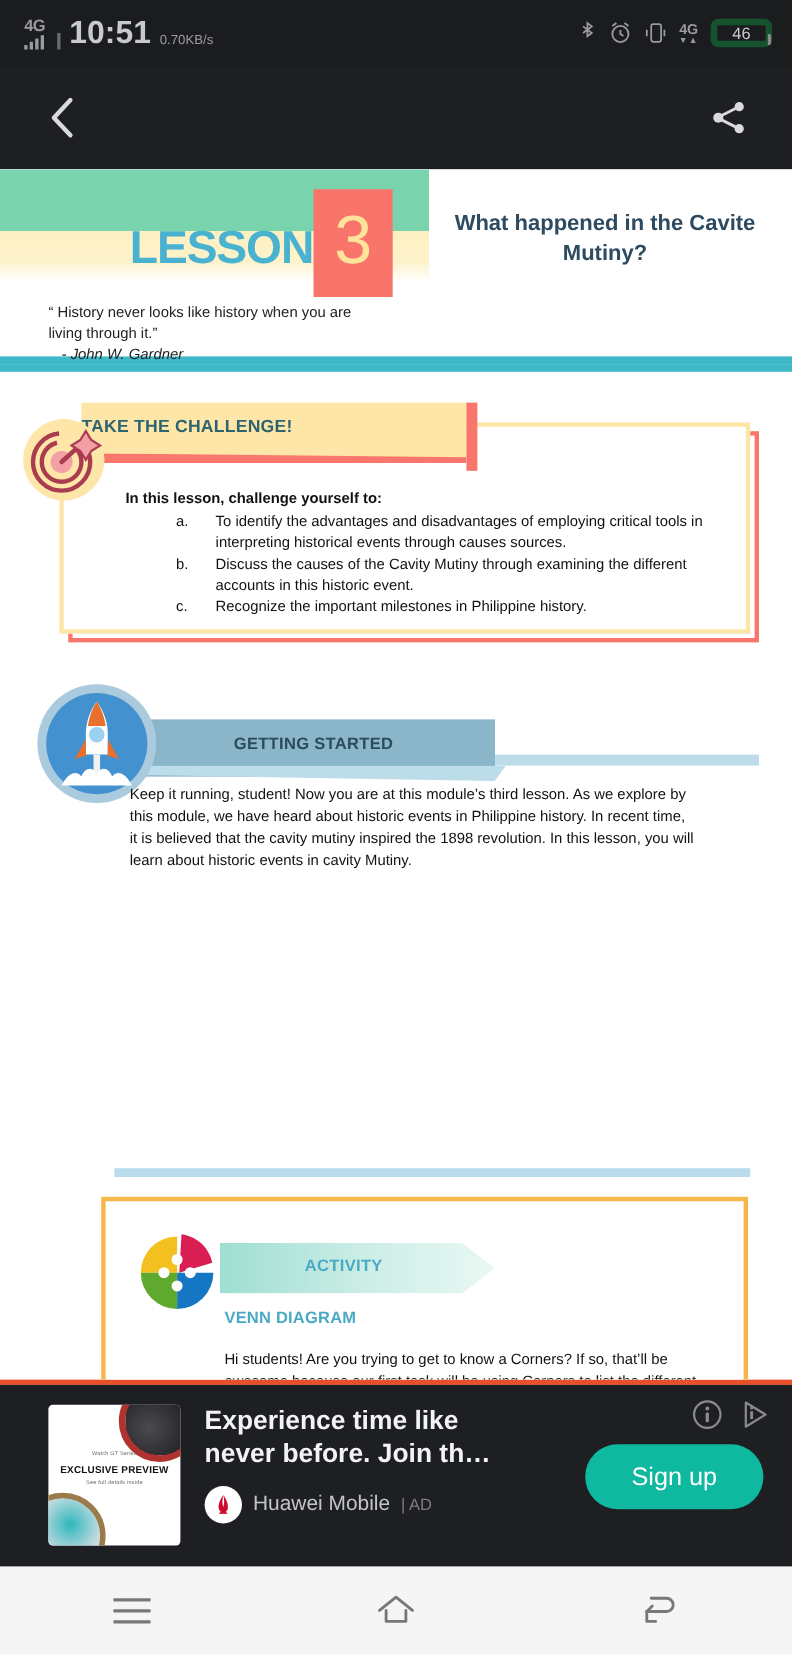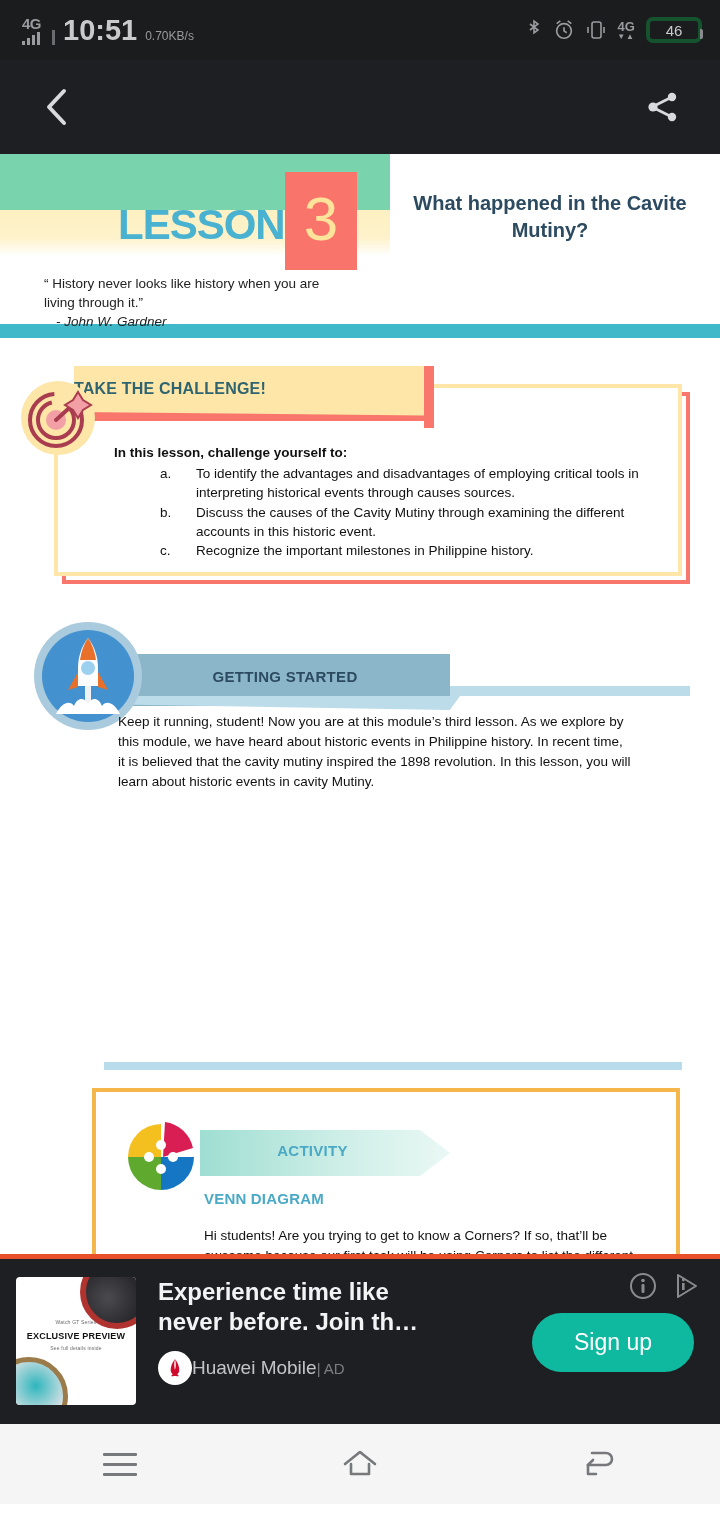--- a/index.html
+++ b/index.html
@@ -22,21 +22,21 @@
   .bars{display:flex;align-items:flex-end;gap:2px;height:13px;}
   .bars i{width:3px;background:#9a9b9e;display:block;}
   .bars i:nth-child(1){height:4px}.bars i:nth-child(2){height:7px}
   .bars i:nth-child(3){height:10px}.bars i:nth-child(4){height:13px}
   .sim2{width:3px;height:15px;background:#6a6b6e;margin-left:3px;}
   .clock{font-size:29px;font-weight:bold;color:#c9cacc;letter-spacing:0px;line-height:30px;}
   .netspeed{display:flex;flex-direction:row;line-height:1.05;font-size:12px;padding-bottom:2px;}
   .sb-right{position:absolute;right:18px;display:flex;align-items:center;gap:11px;}
   .sb-right svg{display:block;}
   .batt{
-    border:4px solid #14532d;border-radius:7px;width:56px;height:26px;
+    border:6px solid #14532d;border-radius:7px;width:56px;height:26px;
     display:flex;align-items:center;justify-content:center;font-size:15px;
     color:#c9cacc;position:relative;
   }
   .batt::after{content:"";position:absolute;right:-5px;top:8px;width:3px;height:10px;background:#8a8b8e;border-radius:0 2px 2px 0;}
   .sb-4g{display:flex;flex-direction:column;align-items:center;line-height:1;font-size:13px;font-weight:bold;}
   .sb-4g .arrows{font-size:8px;letter-spacing:1px;}
 
   
   .app-bar{height:94px;background:#1e1f22;display:flex;align-items:center;justify-content:space-between;padding:0 30px;}
   .icon-btn{width:54px;height:54px;display:flex;align-items:center;justify-content:center;cursor:pointer;}
@@ -100,31 +100,31 @@
      background:linear-gradient(90deg,#9fded2 0%,#cdeee7 55%,#eaf8f4 100%);
      clip-path:polygon(0 0,88% 0,100% 50%,88% 100%,0 100%);}
   .act-title{position:absolute;left:104px;top:50px;width:225px;text-align:center;font-size:15px;color:#4aa9c4;font-weight:bold;letter-spacing:.3px;}
   .act-sub{position:absolute;left:108px;top:98px;font-size:15px;color:#4aa9c4;font-weight:bold;letter-spacing:.2px;}
   .puzzle-ico{position:absolute;left:22px;top:22px;width:86px;height:86px;}
   .act-body{position:absolute;left:108px;top:134px;right:34px;font-size:13.5px;color:#111;line-height:1.45;}
 
   
   .ad-top-rule{height:5px;background:#e8502a;}
   .ad{height:165px;background:#1e1f22;position:relative;padding:18px 16px;display:flex;}
-  .ad-thumb{width:120px;height:128px;background:#fff;border-radius:4px;position:relative;overflow:hidden;flex:none;}
+  .ad-thumb{width:120px;height:128px;background:#fff;border-radius:4px;position:relative;overflow:hidden;flex:none;margin-left:28px;}
   .ad-thumb .tcorner{position:absolute;right:-18px;top:-22px;width:74px;height:74px;border-radius:50%;
      background:radial-gradient(circle at 35% 60%,#4a4a4f 0%,#27272b 60%,#141416 100%);border:6px solid #b0332f;}
   .ad-thumb .bcorner{position:absolute;left:-26px;bottom:-30px;width:78px;height:78px;border-radius:50%;
      background:radial-gradient(circle at 60% 35%,#2fb6bd 0%,#dfe3e6 55%,#ffffff 75%);border:5px solid #9b7b4a;}
   .ad-thumb .lines{position:absolute;left:0;right:0;top:42px;text-align:center;}
   .ad-thumb .lines .sm{font-size:5px;color:#6a6a6a;line-height:1.5;letter-spacing:.2px;}
   .ad-thumb .lines .bg{font-size:9px;font-weight:bold;color:#111;margin:4px 0;letter-spacing:.2px;}
   .ad-text{margin-left:22px;flex:1;min-width:0;}
   .ad-headline{font-size:24px;font-weight:bold;color:#f2f3f5;line-height:1.25;max-width:300px;}
-  .ad-adv{display:flex;align-items:center;margin-top:14px;}
+  .ad-adv{display:flex;align-items:center;margin-top:14px;gap:10px;}
   .ad-logo{width:34px;height:34px;border-radius:50%;background:#fff;display:flex;align-items:center;justify-content:center;flex:none;}
   .ad-adv-name{font-size:19px;color:#c3c4c7;}
   .ad-adv-tag{font-size:15px;color:#7d7e81;}
   .ad-cta{position:absolute;right:26px;top:54px;background:#0fb9a0;color:#fff;border:none;
      border-radius:40px;padding:16px 42px;font-size:23px;font-family:"Liberation Sans",sans-serif;cursor:pointer;}
   .ad-badges{position:absolute;right:18px;top:12px;display:flex;align-items:center;gap:14px;}
 
   
   .nav-bar{height:80px;background:#f5f5f5;display:flex;align-items:center;justify-content:space-around;}
   .nav-btn{width:90px;height:60px;display:flex;align-items:center;justify-content:center;cursor:pointer;}

